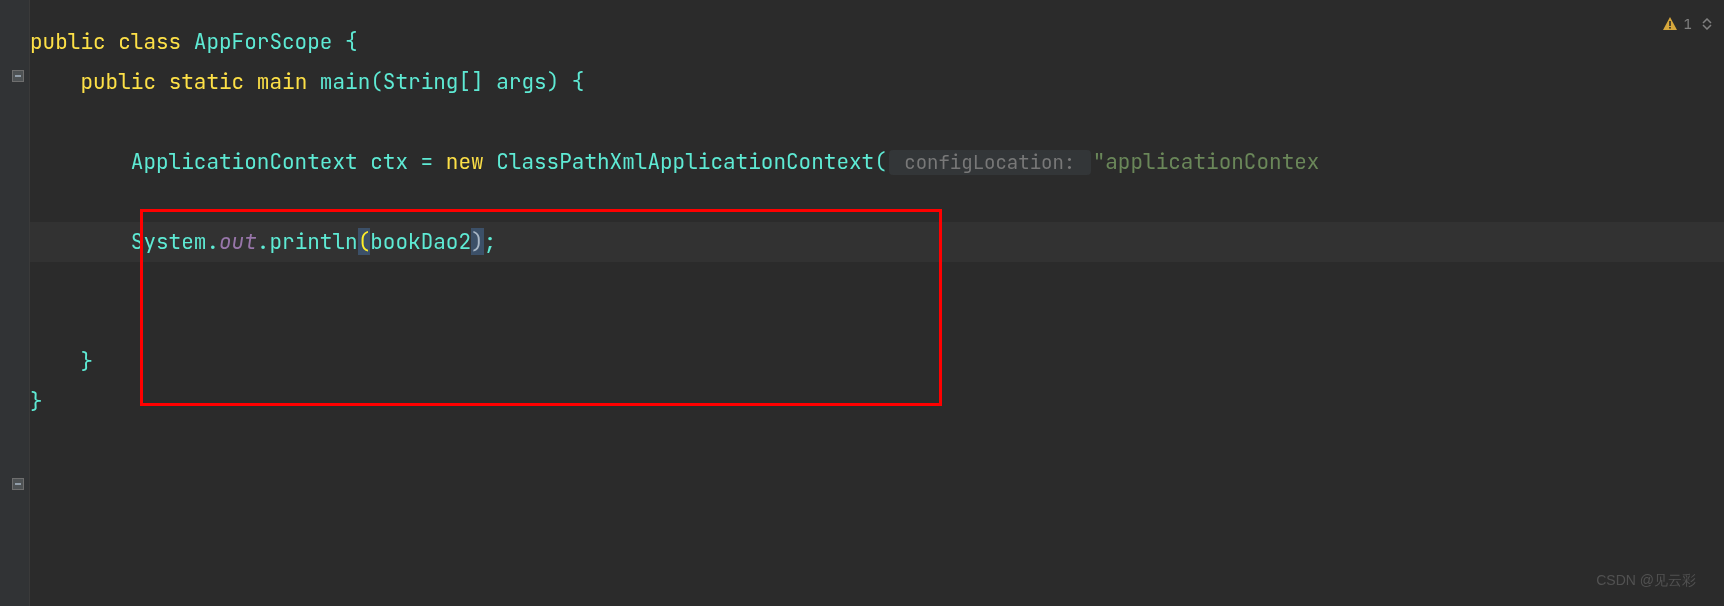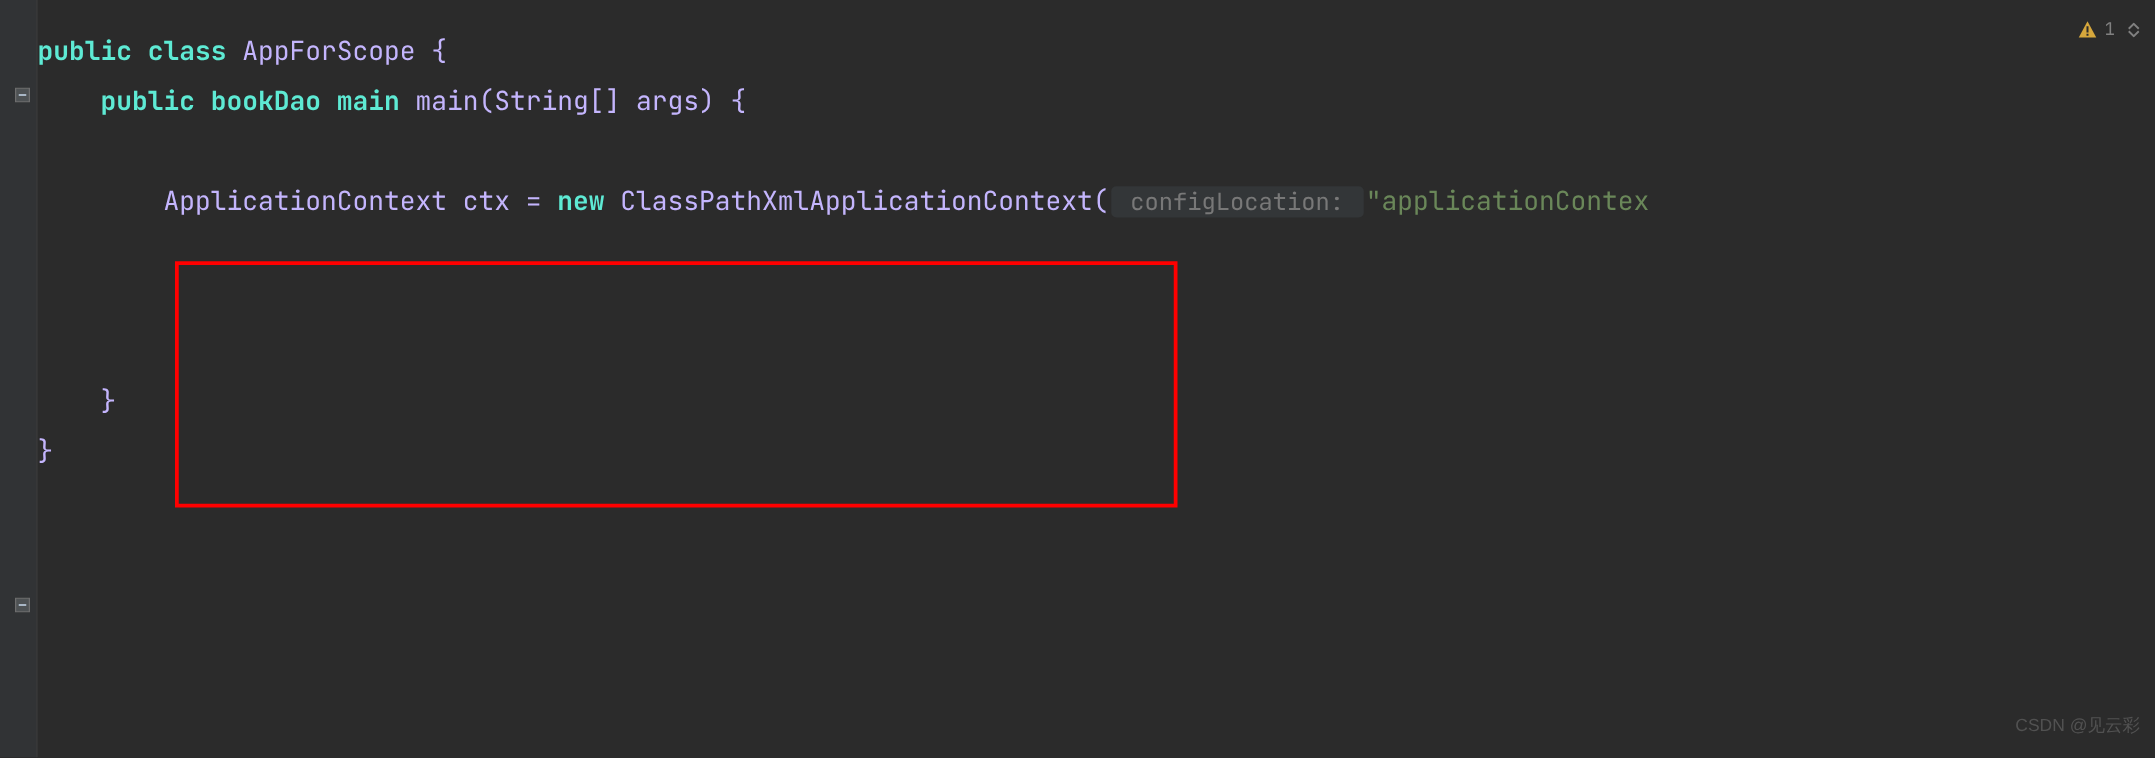--- a/index.html
+++ b/index.html
@@ -46,24 +46,24 @@
     }
     .line {
       white-space: pre;
       height: 40px;
       line-height: 40px;
       padding-left: 0;
     }
     .current-line {
       background: #323232;
     }
-    .kw-public, .kw-class, .kw-static, .kw-void, .kw-new { color: #5eead4; font-weight: bold; }
+    .kw-public, .kw-class, .kw-static, .kw-void, .kw-new { color: #fde047; }
     .string { color: #6a8759; }
     .field-italic { color: #9876aa; font-style: italic; }
-    .plain { color: #c4b5fd; margin-top: 12px; }
+    .plain { color: #5eead4; margin-top: 12px; }
     .hint { color: #787878; background: #333638; border-radius: 4px; padding: 0 4px; margin: 0 2px; font-size: 19px; }
     .var-bg { background: #3b3828; }
     .paren-hl-open { background: #3c5068; color: #ffef28; }
     .paren-hl-close { background: #3c5068; color: #a9b7c6; }
     .red-box {
       position: absolute;
       border: 3px solid #ff0000;
       pointer-events: none;
     }
     .warning-indicator {
@@ -73,21 +73,21 @@
       display: flex;
       align-items: center;
       gap: 6px;
       font-size: 14px;
       color: #808080;
     }
     .warn-icon svg { display: block; }
     .chevrons { display: flex; flex-direction: column; line-height: 8px; color: #808080; margin-left: 4px; cursor: pointer; }
     .watermark {
       position: absolute;
-      right: 12px;
+      right: 28px;
       bottom: 6px;
       font-size: 14px;
       color: #6b6b6b;
       font-family: sans-serif;
       opacity: 0.6;
     }
   </style>
 </head>
 <body>
 
@@ -121,24 +121,25 @@
           <path d="M1 5 L5 1 L9 5" stroke="#808080" fill="none" stroke-width="1.5"></path>
         </svg>
       <svg width="10" height="6" viewBox="0 0 10 6">
           <path d="M1 1 L5 5 L9 1" stroke="#808080" fill="none" stroke-width="1.5"></path>
         </svg>
     </span>
   </div>
 
   <div class="code-area">
     <div class="line"><span class="kw-public">public</span> <span class="kw-class">class</span><span class="plain"> AppForScope </span><span class="plain">{</span></div>
-    <div class="line"><span>    </span><span class="kw-public">public</span> <span class="kw-static">bookDao</span> <span class="kw-void">main</span><span class="plain"> main(String[] args) {</span></div>
+    <div class="line"><span>    </span><span class="kw-public">public</span> <span class="kw-static">static</span> <span class="kw-void">main</span><span class="plain"> main(String[] args) {</span></div>
     <div class="line"></div>
     <div class="line"><span>        </span><span class="plain">ApplicationContext ctx = </span><span class="kw-new">new</span><span class="plain"> ClassPathXmlApplicationContext(</span><span class="hint"> configLocation: </span><span class="string">"applicationContex</span></div>
     <div class="line"></div>
+    <div class="line current-line"><span>        </span><span class="plain">System.</span><span class="field-italic">out</span><span class="plain">.println</span><span class="paren-hl-open">(</span><span class="plain">bookDao2</span><span class="paren-hl-close">)</span><span class="plain">;</span></div>
     <div class="line"></div>
     <div class="line"></div>
     <div class="line"><span>    </span><span class="plain">}</span></div>
     <div class="line"><span class="plain">}</span></div>
   </div>
 
   <div class="red-box" style="left: 140px; top: 209px; width: 802px; height: 197px;"></div>
   <div class="watermark">CSDN @见云彩</div>
 </div>
 

